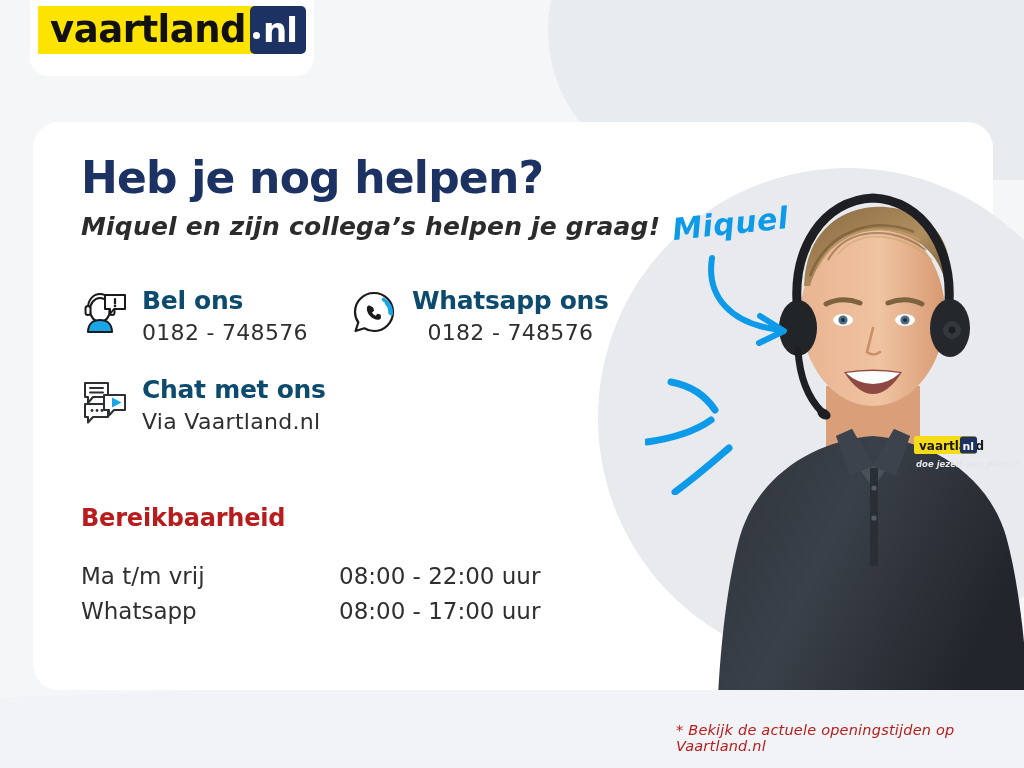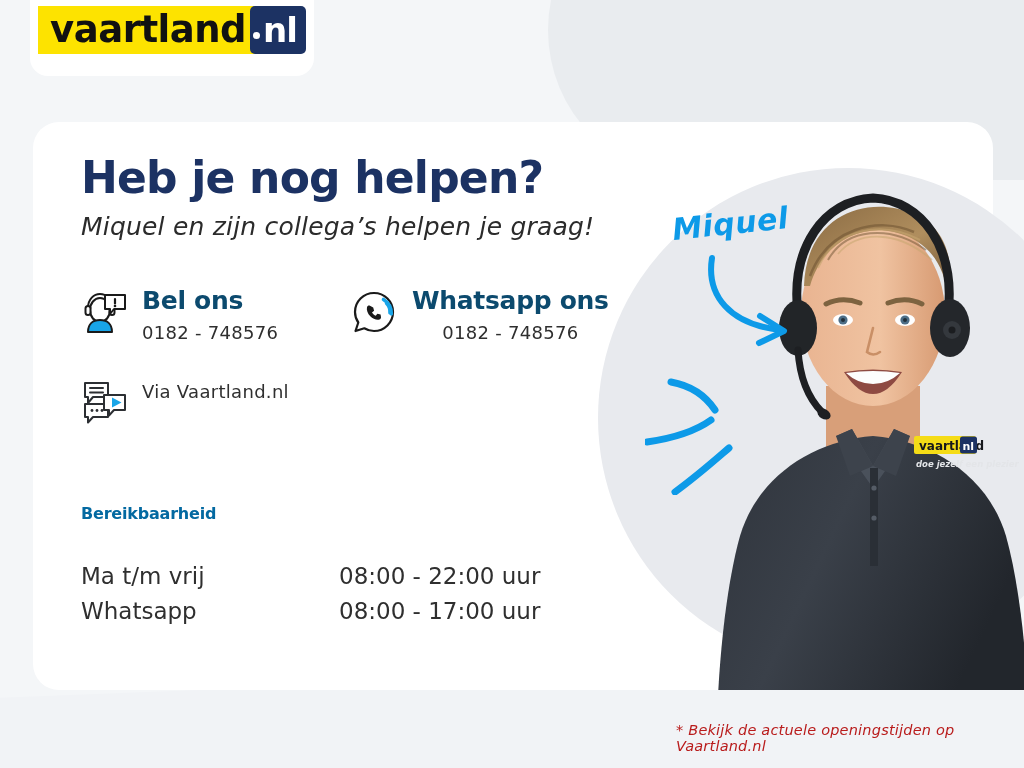--- a/index.html
+++ b/index.html
@@ -131,21 +131,21 @@
     color: #1c3263;
     margin: 0;
   }
   .subheadline {
     position: absolute;
     left: 81px;
     top: 212px;
     font-family: "DejaVu Sans", sans-serif;
     font-size: 25px;
     font-style: italic;
-    font-weight: 400;
+    font-weight: 700;
     color: #2b2b2b;
     letter-spacing: 0.2px;
   }
 
   
   .contact {
     position: absolute;
     display: flex;
     align-items: flex-start;
     gap: 14px;
@@ -164,35 +164,35 @@
   .contact-title {
     font-family: "DejaVu Sans", sans-serif;
     font-weight: 700;
     font-size: 25px;
     color: #0c4a6e;
     letter-spacing: -0.3px;
     line-height: 30px;
   }
   .contact-sub {
     font-family: "DejaVu Sans", sans-serif;
-    font-size: 18px;
+    font-size: 22px;
     color: #2f2f2f;
     line-height: 34px;
     letter-spacing: 0.3px;
   }
 
   
   .hours-title {
     position: absolute;
     left: 81px;
     top: 504px;
     font-family: "DejaVu Sans", sans-serif;
     font-weight: 700;
-    font-size: 16px;
-    color: #0369a1;
+    font-size: 24px;
+    color: #b91c1c;
     letter-spacing: -0.2px;
   }
   .hours-table {
     position: absolute;
     left: 81px;
     top: 548px;
     border-collapse: collapse;
     margin-top: 16px;
   }
   .hours-table td {
@@ -420,20 +420,21 @@
     <line x1="10" y1="11" x2="23" y2="11" stroke="#2c2f33" stroke-width="2" stroke-linecap="round"></line>
     <line x1="10" y1="15.5" x2="23" y2="15.5" stroke="#2c2f33" stroke-width="2" stroke-linecap="round"></line>
     <path d="M5 27 H28 V40 H13 L8 45.5 V40 H5 Z" fill="#ffffff" stroke="#2c2f33" stroke-width="2" stroke-linejoin="round"></path>
     <circle cx="12" cy="33.5" r="1.4" fill="#2c2f33"></circle>
     <circle cx="17" cy="33.5" r="1.4" fill="#2c2f33"></circle>
     <circle cx="22" cy="33.5" r="1.4" fill="#2c2f33"></circle>
     <path d="M24 18 H45 V33 H34 L29 38.5 V33 H24 Z" fill="#ffffff" stroke="#2c2f33" stroke-width="2" stroke-linejoin="round"></path>
     <path d="M32 20.5 L41.5 25.5 L32 30.5 Z" fill="#19a5e8"></path>
   </svg>
   <div class="contact-text">
+    <span class="contact-title">Chat met ons</span>
     <span class="contact-sub">Via Vaartland.nl</span>
   </div>
 </div>
 
 <div class="hours-title">Bereikbaarheid</div>
 <table class="hours-table">
   <tbody>
     <tr>
       <td class="day">Ma t/m vrij</td>
       <td class="time">08:00 - 22:00 uur</td>

